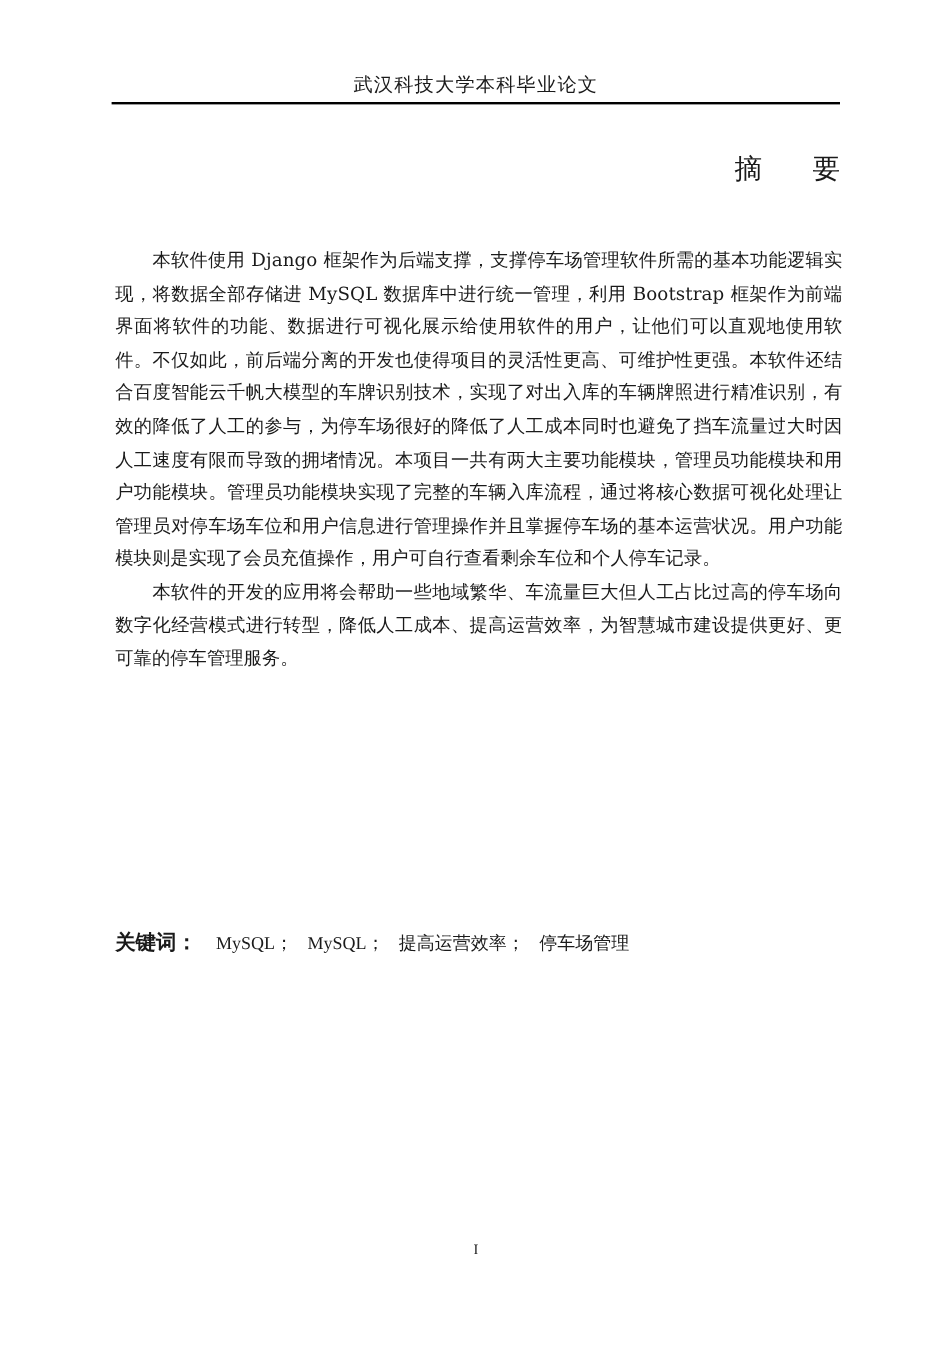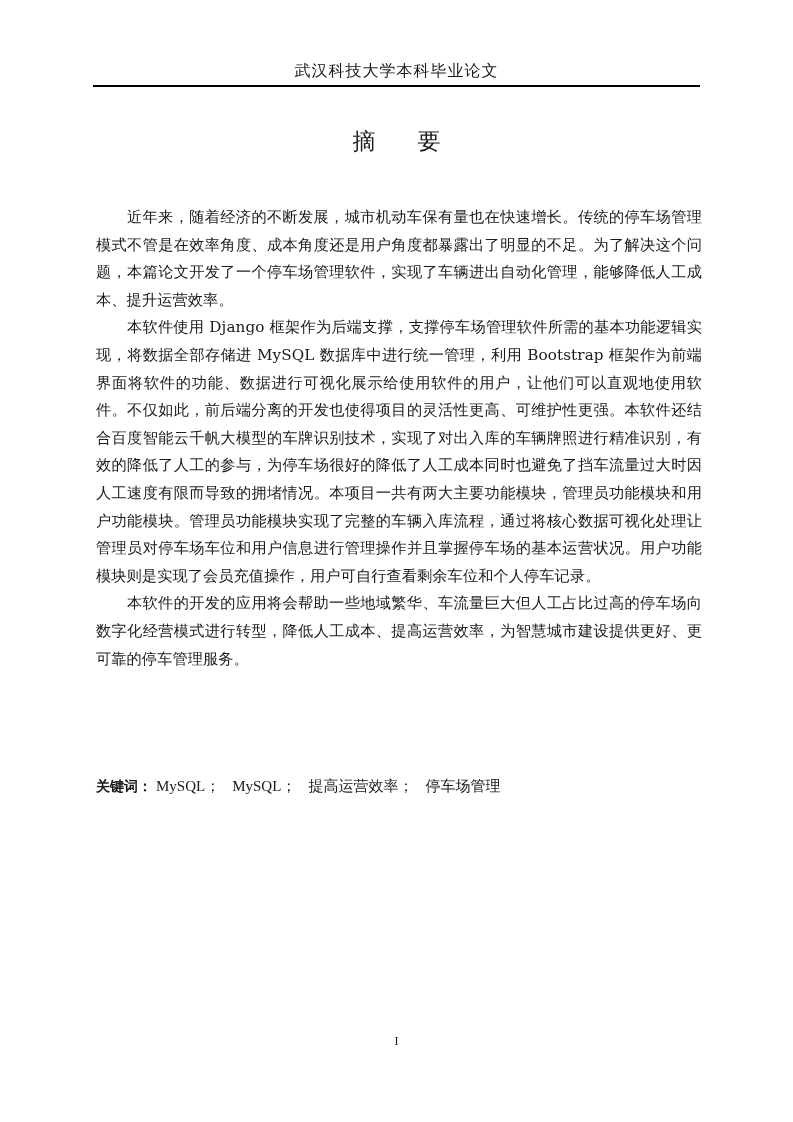--- a/index.html
+++ b/index.html
@@ -33,21 +33,21 @@
       width: 607px;
       top: 85px;
       height: 0;
       border-top: 2px solid #000;
     }
     .page-title {
       position: absolute;
       left: 93px;
       width: 607px;
       top: 126px;
-      text-align: center;
+      text-align: right;
       font-family: "DejaVu Sans", "Liberation Sans", sans-serif;
       font-size: 23px;
       line-height: 30px;
       letter-spacing: 0;
     }
     .page-title span { display: inline-block; }
     .page-title .gap { width: 42px; }
     .abstract-body {
       position: absolute;
       left: 96px;
@@ -67,22 +67,22 @@
       position: absolute;
       left: 96px;
       top: 774px;
       font-size: 15px;
       line-height: 24px;
       white-space: nowrap;
     }
     .keywords .kw-label {
       font-family: Liberation Mono, monospace;
       font-weight: bold;
-      font-size: 14px;
-      margin-right: 4px;
+      font-size: 17px;
+      margin-right: 16px;
     }
     .keywords .kw-item {
       font-family: "Liberation Serif", "DejaVu Serif", serif;
       margin-right: 12px;
     }
     .page-number {
       position: absolute;
       left: 0;
       width: 793px;
       top: 1034px;
@@ -96,21 +96,20 @@
 <body>
 
 <div class="header-title">武汉科技大学本科毕业论文</div>
 <div class="header-rule"></div>
 
 <div class="page-title">
   <span>摘</span><span class="gap"></span><span>要</span>
 </div>
 
 <div class="abstract-body">
-  <p>近年来，随着经济的不断发展，城市机动车保有量也在快速增长。传统的停车场管理模式不管是在效率角度、成本角度还是用户角度都暴露出了明显的不足。为了解决这个问题，本篇论文开发了一个停车场管理软件，实现了车辆进出自动化管理，能够降低人工成本、提升运营效率。</p>
   <p>本软件使用 Django 框架作为后端支撑，支撑停车场管理软件所需的基本功能逻辑实现，将数据全部存储进 MySQL 数据库中进行统一管理，利用 Bootstrap 框架作为前端界面将软件的功能、数据进行可视化展示给使用软件的用户，让他们可以直观地使用软件。不仅如此，前后端分离的开发也使得项目的灵活性更高、可维护性更强。本软件还结合百度智能云千帆大模型的车牌识别技术，实现了对出入库的车辆牌照进行精准识别，有效的降低了人工的参与，为停车场很好的降低了人工成本同时也避免了挡车流量过大时因人工速度有限而导致的拥堵情况。本项目一共有两大主要功能模块，管理员功能模块和用户功能模块。管理员功能模块实现了完整的车辆入库流程，通过将核心数据可视化处理让管理员对停车场车位和用户信息进行管理操作并且掌握停车场的基本运营状况。用户功能模块则是实现了会员充值操作，用户可自行查看剩余车位和个人停车记录。</p>
   <p>本软件的开发的应用将会帮助一些地域繁华、车流量巨大但人工占比过高的停车场向数字化经营模式进行转型，降低人工成本、提高运营效率，为智慧城市建设提供更好、更可靠的停车管理服务。</p>
 </div>
 
 <div class="keywords">
   <span class="kw-label">关键词：</span><span class="kw-item">MySQL；</span><span class="kw-item">MySQL；</span><span class="kw-item">提高运营效率；</span><span class="kw-item">停车场管理</span>
 </div>
 
 <div class="page-number">I</div>
 

